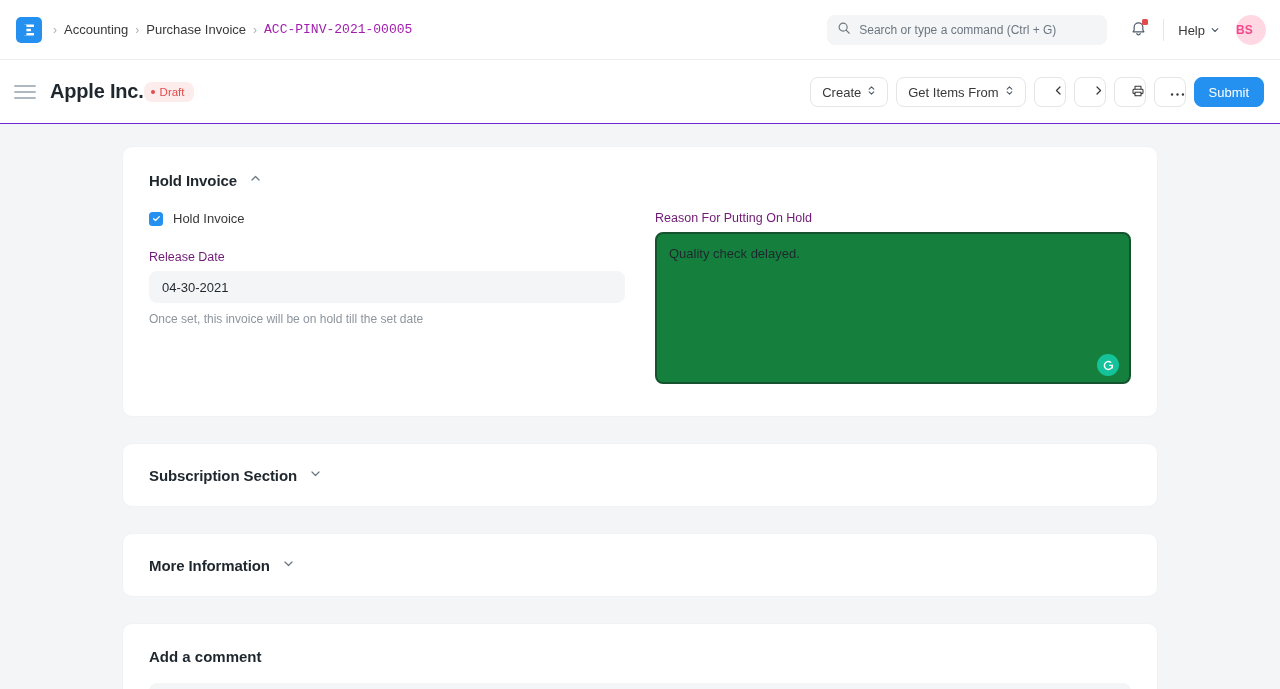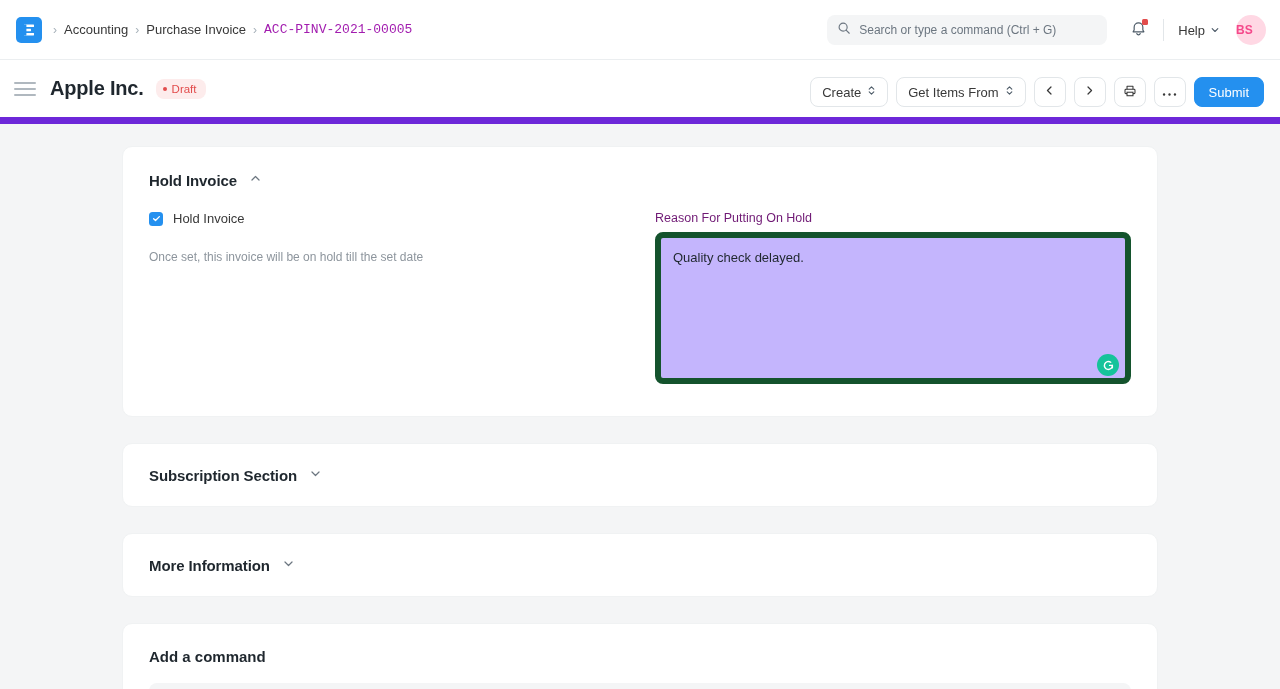--- a/index.html
+++ b/index.html
@@ -81,45 +81,45 @@
     background: #ffd8e4;
     display: flex; align-items: center; justify-content: flex-start;
     font-size: 12px; font-weight: 600; color: #f5498b;
     letter-spacing: .2px;
   }
 
   
   .page-head {
     height: 64px; width: 100%;
     background: #ffffff;
-    border-bottom: 7px solid #6d28d9;
+    border-bottom: 1px solid #6d28d9;
     display: flex; align-items: center;
     padding: 0 16px 0 14px;
     position: relative;
   }
   .hamburger { width: 22px; display: flex; flex-direction: column; gap: 4px; margin-right: 14px; }
   .hamburger span { display: block; height: 2px; background: #b0b8bf; border-radius: 1px; }
   .doc-title { font-size: 20px; font-weight: 700; color: #1f272e; letter-spacing: -.2px; }
   .status-badge {
-    margin-left: 12px;
+    margin-left: 0;
     background: #fdecec; color: #e24c4c;
     font-size: 11.5px; font-weight: 500;
     padding: 4px 9px 4px 7px; border-radius: 8px;
     display: inline-flex; align-items: center; gap: 5px;
   }
   .status-dot { width: 4px; height: 4px; border-radius: 50%; background: #e24c4c; display: inline-block; }
 
   .head-actions {
     position: absolute; right: 16px; top: 0; height: 64px;
     display: flex; align-items: center; gap: 8px;
   }
   .btn {
     height: 30px; border: 1px solid #e2e6e9; background: #fff;
     border-radius: 8px; font-size: 13px; color: #383838;
-    display: inline-flex; align-items: center; justify-content: center;
+    display: inline-flex; align-items: center; justify-content: flex-end;
     gap: 6px; padding: 0 11px;
     font-family: "Liberation Sans", sans-serif;
     cursor: pointer;
   }
   .btn-icon { width: 32px; padding: 0; }
   .btn-primary {
     background: #2490ef; border-color: #2490ef; color: #fff;
     padding: 0 14px; font-weight: 400;
   }
 
@@ -167,21 +167,21 @@
     padding: 0 12px;
     font-family: "Liberation Sans", sans-serif;
     outline: none;
   }
   .field-hint { font-size: 12px; color: #8d959d; margin-top: 9px; display: block; }
   .field-group { margin-top: 24px; }
 
   .textarea-wrap { position: relative; }
   .textarea-ctl {
     width: 100%; height: 152px;
-    background: #c4b5fd; border: 6px solid #14532d;
+    background: #15803d; border: 2px solid #14532d;
     border-radius: 8px;
     font-size: 13px; color: #1f272e;
     padding: 10px 12px;
     font-family: "Liberation Sans", sans-serif;
     outline: none; resize: none; line-height: 1.5;
   }
   .grammarly {
     position: absolute; right: 12px; bottom: 12px;
     width: 22px; height: 22px; border-radius: 50%;
     background: #15c39a;
@@ -359,20 +359,22 @@
             <div class="check-row">
               <span class="checkbox">
                 <svg width="9" height="9" viewBox="0 0 10 10" fill="none">
                   <path d="M1.8 5.2 3.9 7.3 8.2 2.9" stroke="#ffffff" stroke-width="1.5" stroke-linecap="round" stroke-linejoin="round"></path>
                 </svg>
               </span>
               <span class="check-label">Hold Invoice</span>
             </div>
 
             <div class="field-group">
+              <label class="field-label">Release Date</label>
+              <input class="input-ctl" type="text" value="04-30-2021" style="">
               <span class="field-hint">Once set, this invoice will be on hold till the set date</span>
             </div>
 
           </div>
 
           <div class="col">
 
             <label class="field-label">Reason For Putting On Hold</label>
 
             <div class="textarea-wrap">
@@ -409,19 +411,19 @@
         <span>
           <svg width="13" height="13" viewBox="0 0 14 14" fill="none">
             <path d="M3.2 5.4 7 9.2l3.8-3.8" stroke="#6c7680" stroke-width="1.3" stroke-linecap="round" stroke-linejoin="round"></path>
           </svg>
         </span>
       </div>
     </section>
 
     <section class="card">
       <div class="card-pad">
-        <h2 class="comment-title">Add a command</h2>
+        <h2 class="comment-title">Add a comment</h2>
         <div class="comment-box"></div>
       </div>
     </section>
 
   </div>
 </div>
 
 </body></html>

